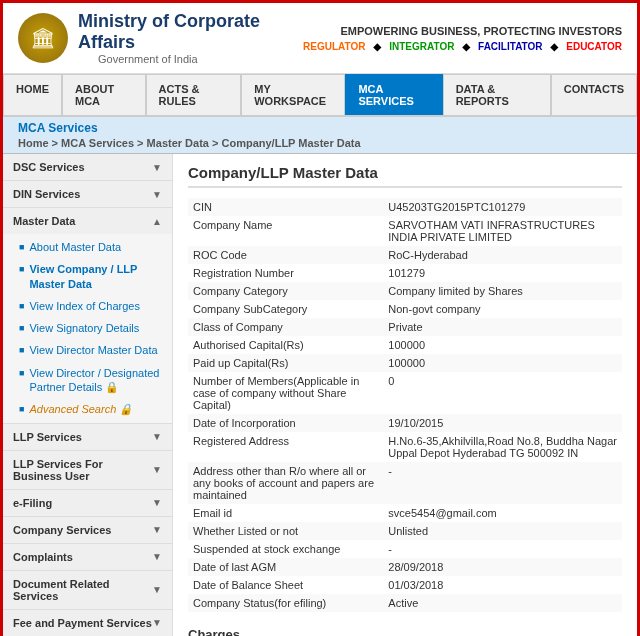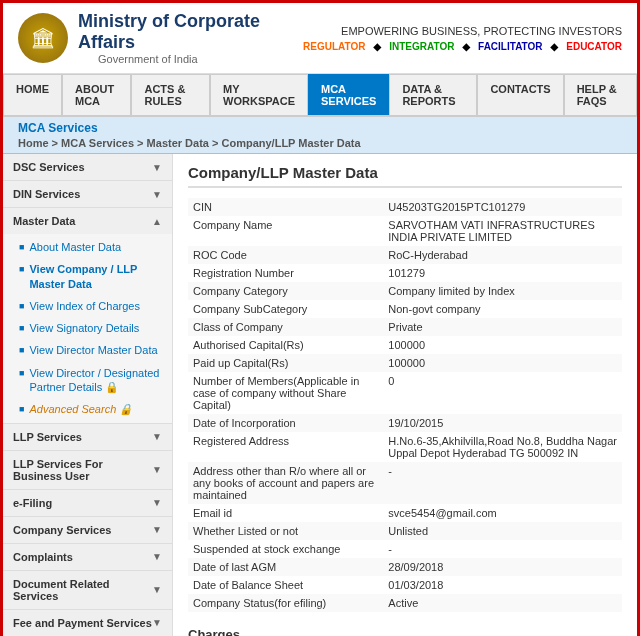--- a/index.html
+++ b/index.html
@@ -5,21 +5,21 @@
     * { box-sizing: border-box; margin: 0; padding: 0; }
     body { font-family: Arial, sans-serif; font-size: 12px; background: #e8e8e8; width: 640px; min-height: 636px; border: 3px solid #c00; }
     
     
     .header { background: #fff; padding: 8px 15px; display: flex; align-items: center; justify-content: space-between; border-bottom: 1px solid #ddd; }
     .header-left { display: flex; align-items: center; gap: 10px; }
     .logo-circle { width: 50px; height: 50px; border-radius: 50%; background: radial-gradient(circle, #c8a000, #8b6914); display: flex; align-items: center; justify-content: center; font-size: 20px; color: #fff; flex-shrink: 0; }
     .header-title { font-size: 18px; font-weight: bold; color: #1a3c6b; }
     .header-subtitle { font-size: 11px; color: #666; margin-left: 20px; }
     .header-right { text-align: right; }
-    .header-tagline { font-size: 11px; font-weight: normal; color: #333; margin-bottom: 4px; }
+    .header-tagline { font-size: 11px; font-weight: bold; color: #333; margin-bottom: 4px; }
     .header-tags { display: flex; gap: 8px; font-size: 10px; font-weight: bold; }
     .tag-reg { color: #f60; }
     .tag-int { color: #090; }
     .tag-fac { color: #00a; }
     .tag-edu { color: #f00; }
     
     
     .nav { background: #e8e8e8; display: flex; gap: 0; border-bottom: 2px solid #ccc; }
     .nav-item { padding: 8px 12px; font-size: 11px; font-weight: bold; color: #333; cursor: pointer; border: 1px solid #ccc; border-bottom: none; background: #f0f0f0; text-transform: uppercase; }
     .nav-item.active { background: #0078c8; color: #fff; border-color: #0078c8; }
@@ -85,21 +85,20 @@
 </div>
 
 <div class="nav">
   <div class="nav-item">HOME</div>
   <div class="nav-item">ABOUT MCA</div>
   <div class="nav-item">ACTS &amp; RULES</div>
   <div class="nav-item">MY WORKSPACE</div>
   <div class="nav-item active">MCA SERVICES</div>
   <div class="nav-item">DATA &amp; REPORTS</div>
   <div class="nav-item">CONTACTS</div>
-  <div class="nav-item">HELP &amp; FAQS</div>
 </div>
 
 <div class="breadcrumb-section">
   <div class="breadcrumb-title">MCA Services</div>
   <div class="breadcrumb-path">Home &gt; MCA Services &gt; Master Data &gt; Company/LLP Master Data</div>
 </div>
 
 <div class="main-layout">
 
   <div class="sidebar">
@@ -212,21 +211,21 @@
           <tr>
             <td>ROC Code</td>
             <td>RoC-Hyderabad</td>
           </tr>
           <tr>
             <td>Registration Number</td>
             <td>101279</td>
           </tr>
           <tr>
             <td>Company Category</td>
-            <td>Company limited by Index</td>
+            <td>Company limited by Shares</td>
           </tr>
           <tr>
             <td>Company SubCategory</td>
             <td>Non-govt company</td>
           </tr>
           <tr>
             <td>Class of Company</td>
             <td>Private</td>
           </tr>
           <tr>

